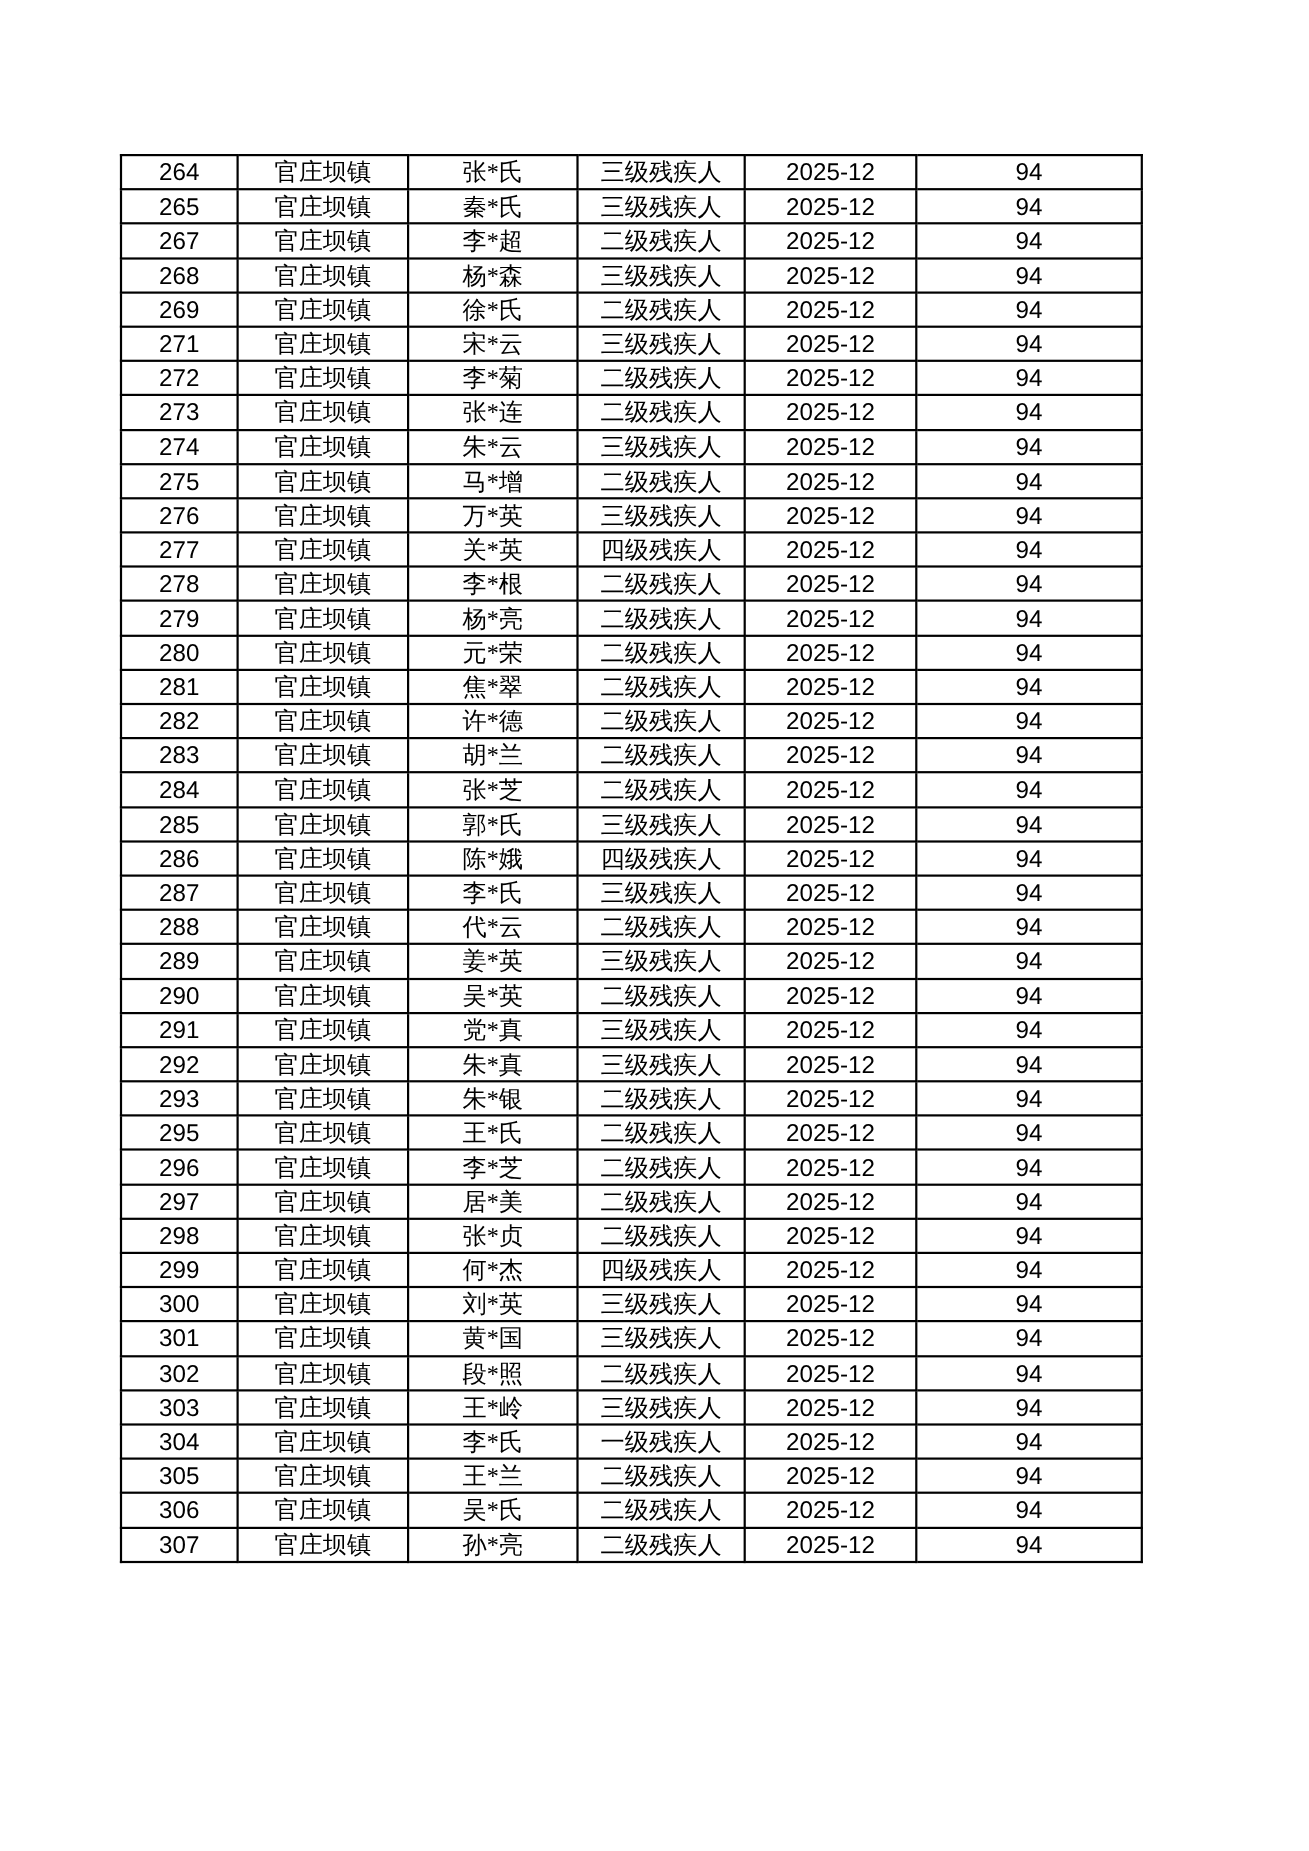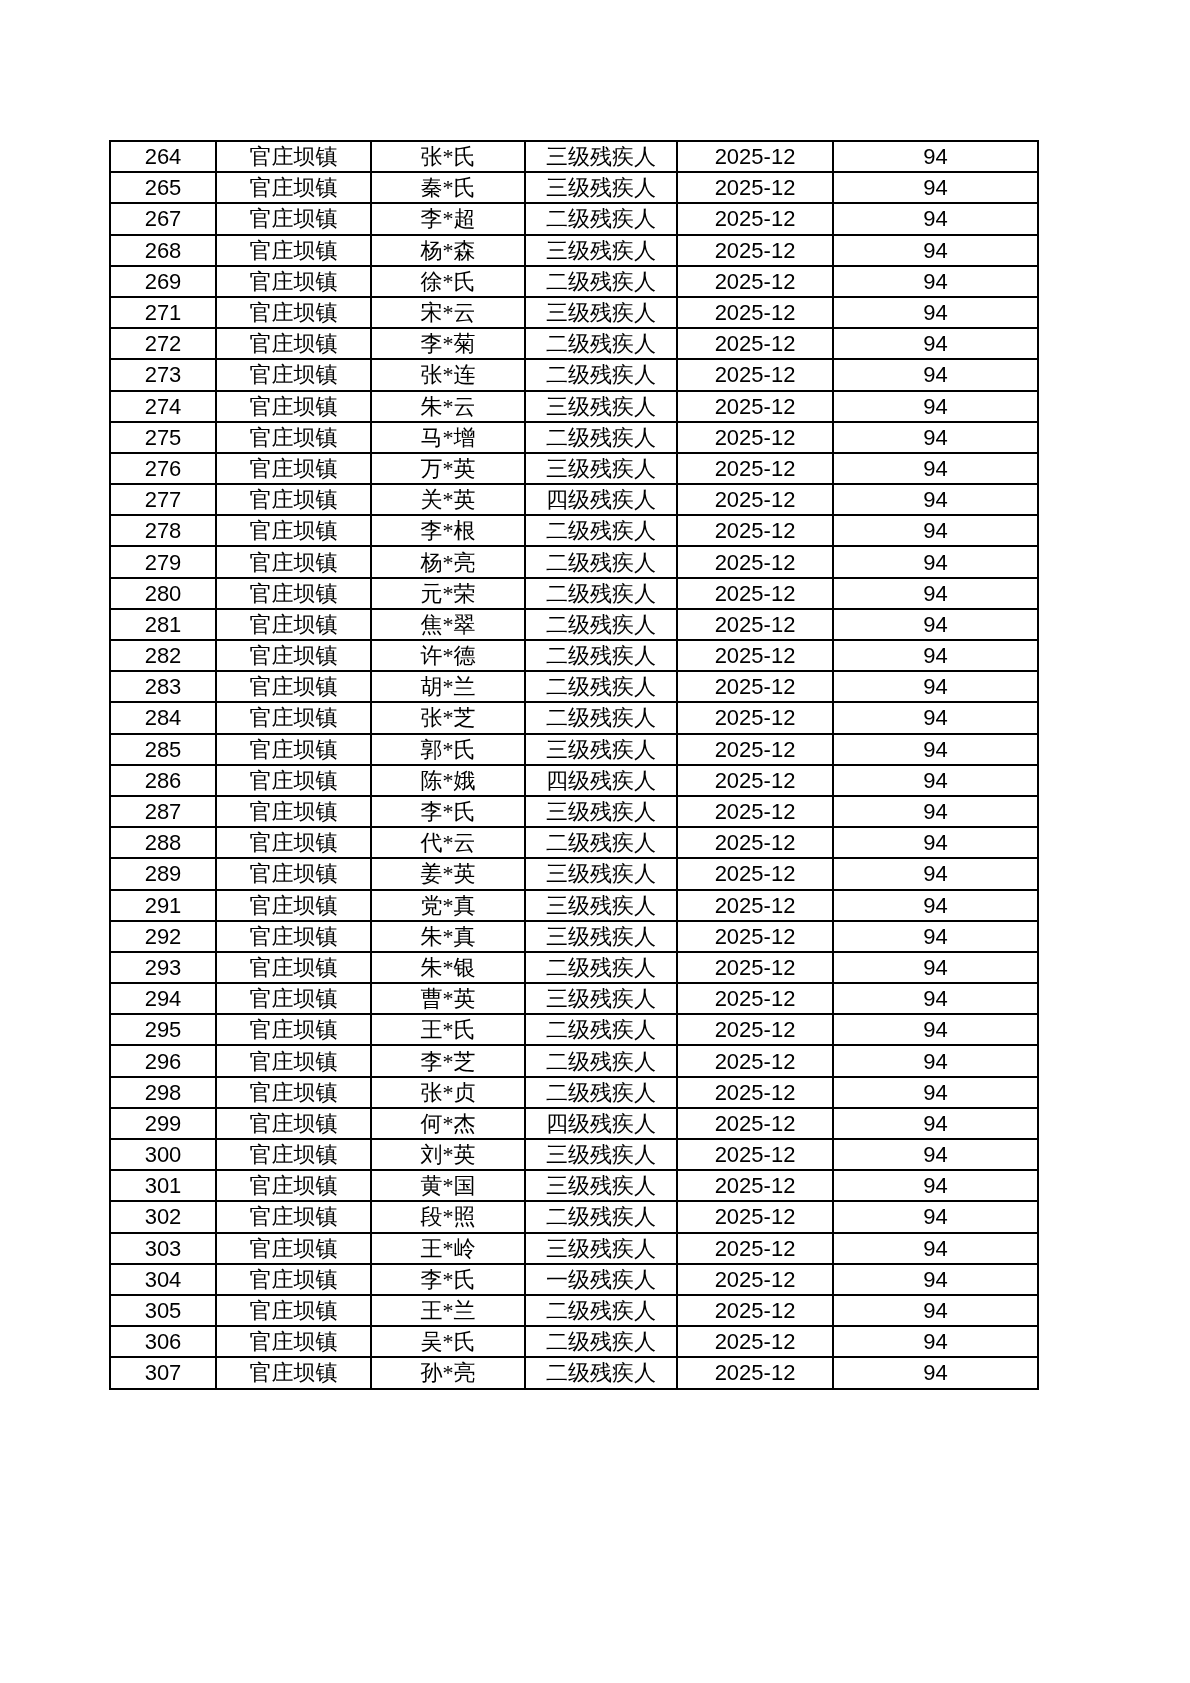--- a/index.html
+++ b/index.html
@@ -248,20 +248,28 @@
   </tr>
         <tr>
     <td class="num">289</td>
     <td class="cjk">官庄坝镇</td>
     <td class="cjk">姜*英</td>
     <td class="cjk">三级残疾人</td>
     <td class="num">2025-12</td>
     <td class="num">94</td>
   </tr>
         <tr>
+    <td class="num">290</td>
+    <td class="cjk">官庄坝镇</td>
+    <td class="cjk">吴*英</td>
+    <td class="cjk">二级残疾人</td>
+    <td class="num">2025-12</td>
+    <td class="num">94</td>
+  </tr>
+        <tr>
     <td class="num">291</td>
     <td class="cjk">官庄坝镇</td>
     <td class="cjk">党*真</td>
     <td class="cjk">三级残疾人</td>
     <td class="num">2025-12</td>
     <td class="num">94</td>
   </tr>
         <tr>
     <td class="num">292</td>
     <td class="cjk">官庄坝镇</td>
@@ -272,39 +280,39 @@
   </tr>
         <tr>
     <td class="num">293</td>
     <td class="cjk">官庄坝镇</td>
     <td class="cjk">朱*银</td>
     <td class="cjk">二级残疾人</td>
     <td class="num">2025-12</td>
     <td class="num">94</td>
   </tr>
         <tr>
-    <td class="num">294</td>
-    <td class="cjk">官庄坝镇</td>
-    <td class="cjk">曹*英</td>
-    <td class="cjk">三级残疾人</td>
-    <td class="num">2025-12</td>
-    <td class="num">94</td>
-  </tr>
-        <tr>
     <td class="num">295</td>
     <td class="cjk">官庄坝镇</td>
     <td class="cjk">王*氏</td>
     <td class="cjk">二级残疾人</td>
     <td class="num">2025-12</td>
     <td class="num">94</td>
   </tr>
         <tr>
     <td class="num">296</td>
     <td class="cjk">官庄坝镇</td>
     <td class="cjk">李*芝</td>
+    <td class="cjk">二级残疾人</td>
+    <td class="num">2025-12</td>
+    <td class="num">94</td>
+  </tr>
+        <tr>
+    <td class="num">297</td>
+    <td class="cjk">官庄坝镇</td>
+    <td class="cjk">居*美</td>
     <td class="cjk">二级残疾人</td>
     <td class="num">2025-12</td>
     <td class="num">94</td>
   </tr>
         <tr>
     <td class="num">298</td>
     <td class="cjk">官庄坝镇</td>
     <td class="cjk">张*贞</td>
     <td class="cjk">二级残疾人</td>
     <td class="num">2025-12</td>

